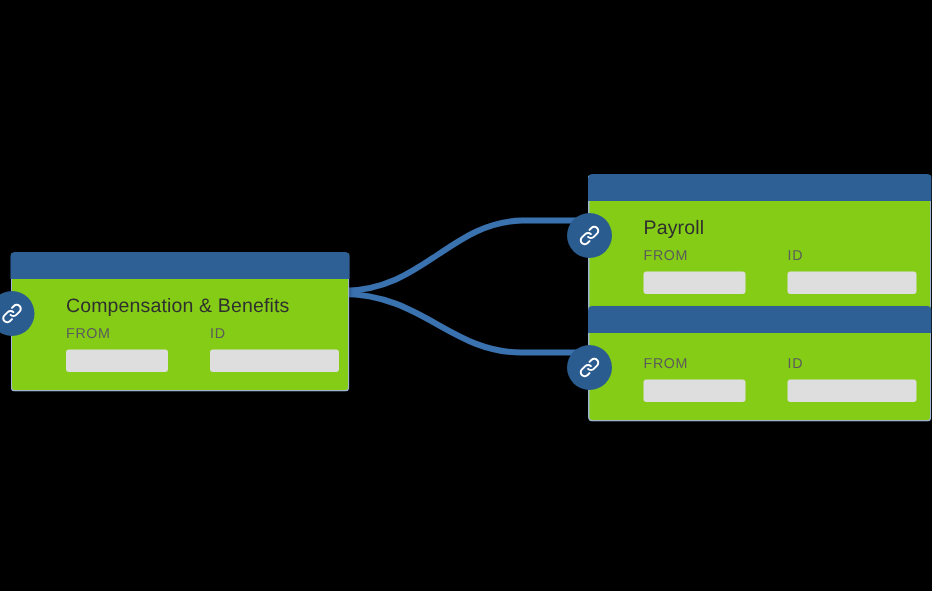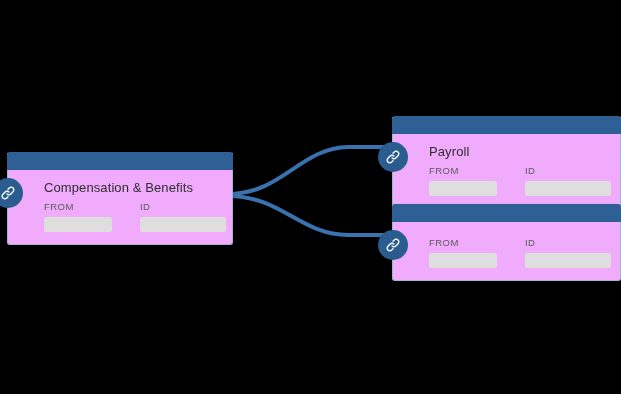--- a/index.html
+++ b/index.html
@@ -27,21 +27,21 @@
     width: 621px;
     height: 394px;
     z-index: 1;
     pointer-events: none;
   }
 
   
   .card {
     position: absolute;
     z-index: 2;
-    background: #f0abfc;
+    background: #84cc16;
     border: 1px solid #9eb6cf;
     border-top: none;
     border-radius: 0 0 3px 3px;
     box-shadow: 0 1px 3px rgba(0,0,0,0.35);
   }
 
   .card-header {
     height: 18px;
     background: #2e6096;
     border-radius: 3px 3px 0 0;
@@ -95,21 +95,21 @@
   }
 
   .field-input {
     height: 15px;
     background: #dedede;
     border: none;
     border-radius: 2px;
   }
 
   
-  #card-compensation        { left: 7px;   top: 153px; width: 226px; }
+  #card-compensation        { left: 7px;   top: 169px; width: 226px; }
   #card-compensation .f-from  { width: 68px; }
   #card-compensation .f-id    { width: 86px; }
 
   #card-payroll             { left: 392px; top: 117px; width: 229px; }
   #card-payroll .f-from       { width: 68px; }
   #card-payroll .f-id         { width: 86px; }
 
   #card-benefits            { left: 392px; top: 205px; width: 229px; }
   #card-benefits .f-from      { width: 68px; }
   #card-benefits .f-id        { width: 86px; }

